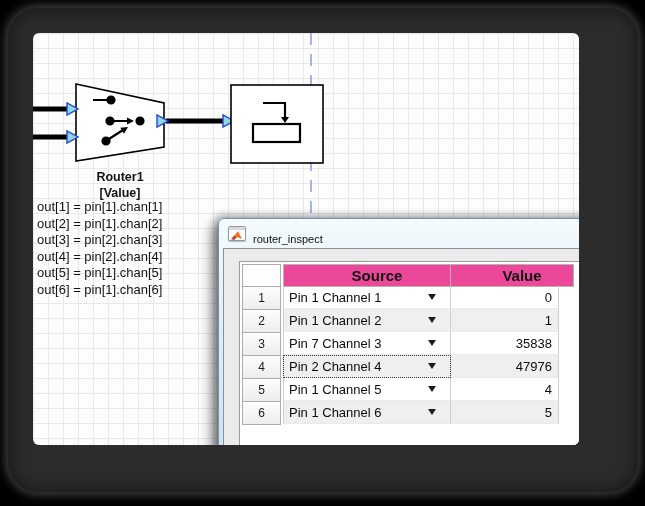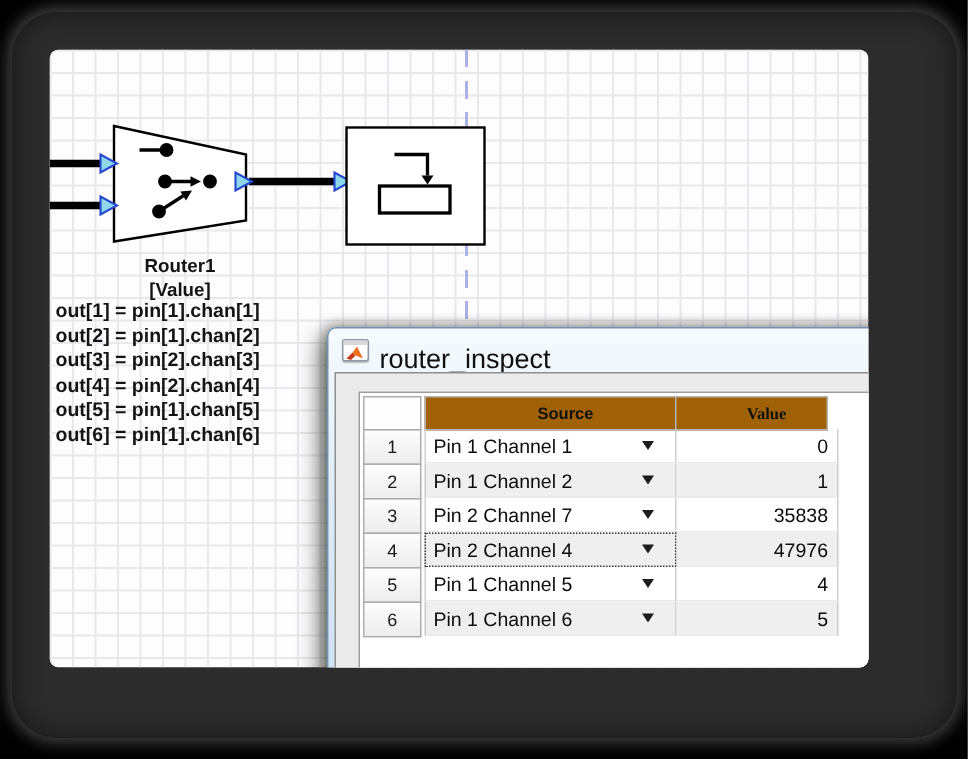--- a/index.html
+++ b/index.html
@@ -22,53 +22,53 @@
                  z-index:1; }
 
   svg.blocks { position:absolute; left:0; top:0; z-index:2; }
 
   .blk-label { position:absolute; z-index:2; text-align:center; width:110px;
                font-size:12.5px; font-weight:600; color:#141414; line-height:16px; }
   .lbl-router { left:32px; top:136px; }
   .lbl-sink   { left:189px; top:136px; }
 
   .annotations { position:absolute; left:4px; top:166px; z-index:2;
-                 font-size:13px; font-weight:700; color:#141414; line-height:16.5px;
+                 font-size:13px; font-weight:400; color:#141414; line-height:16.5px;
                  white-space:nowrap; }
 
   
   .dialog { position:absolute; left:185px; top:185px; width:436px; height:300px;
             z-index:3; border:1px solid #6e93b4; border-radius:6px 6px 0 0;
             background:linear-gradient(to bottom,#f5fbfe,#dcecf9 40%,#c5ddf3);
             box-shadow:-2px -2px 8px rgba(0,0,0,.35), -6px 6px 14px rgba(0,0,0,.45); }
   .titlebar { height:28px; display:flex; align-items:center; gap:7px; padding:0 9px; }
-  .title-text { font-size:18px; color:#101010;margin-top:12px; }
+  .title-text { font-size:11px; color:#101010;margin-top:12px; }
   .mat-icon { width:18px; height:15px; background:#fff; border:1px solid #8d9aa6;
               border-radius:2px; position:relative; box-shadow:0 1px 1px rgba(0,0,0,.25); }
   .mat-icon .bar { position:absolute; left:0; top:0; right:0; height:3px; background:#d8d8d8; }
   .mat-icon svg { position:absolute; left:1px; top:3px; }
 
   .dialog-body { position:absolute; left:4px; right:4px; top:29px; bottom:0;
                  background:#ebebeb; border:1px solid #8f8f8f; overflow:hidden; }
 
   .table-wrap { position:absolute; left:15px; top:12px; width:420px; height:260px;
                 background:#fff; border:1px solid #9c9c9c; padding:2px; }
 
   .t-row { display:flex; height:23px; align-items:stretch; }
   .t-head { height:22px; }
   .cell-num, .t-corner { width:39px; border:1px solid #adadad; margin-bottom:-1px;
               background:linear-gradient(#fdfdfd,#ededed);
               display:flex; align-items:center; justify-content:center;
               font-size:12px; color:#1a1a1a; flex:none; }
   .t-corner { background:#fdfdfd; }
-  .head-cell { border:1px solid #b3b3b3; background:#a16207; margin-bottom:-1px;
+  .head-cell { border:1px solid #b3b3b3; background:#ec4899; margin-bottom:-1px;
                display:flex; align-items:center; justify-content:center;
-               font-size:11px; font-weight:600; color:#111; flex:none;padding-left:20px; }
+               font-size:15px; font-weight:600; color:#111; flex:none;padding-left:20px; }
   .h-source { width:168px; margin-left:2px; }
-  .h-value  { width:102px; margin-left:-1px;font-family:Liberation Serif, serif; }
+  .h-value  { width:124px; margin-left:-1px; }
 
   .cell-body { font-size:13px; color:#0c0c0c; display:flex; align-items:center; flex:none;
                border-right:1px solid #cfcfcf; border-bottom:1px solid #eaeaea;gap:44px; }
   .cell-source { width:168px; margin-left:2px; border-left:1px solid #cfcfcf;
                  justify-content:space-between; padding-left:5px; }
   .cell-value  { width:108px; justify-content:flex-end; padding-right:6px; }
   .t-body .t-row:nth-child(even) .cell-body { background:#efefef; }
   .t-row.selected .cell-source { outline:1px dotted #3a3a3a; outline-offset:-1px; }
 
   .dd-arrow { width:0; height:0; border-left:4.5px solid transparent;
@@ -163,21 +163,21 @@
                 <div class="cell-num">2</div>
                 <div class="cell-body cell-source">
                   <span>Pin 1 Channel 2</span>
                   <span class="dd-arrow"></span>
                 </div>
                 <div class="cell-body cell-value">1</div>
               </div>
               <div class="t-row">
                 <div class="cell-num">3</div>
                 <div class="cell-body cell-source">
-                  <span>Pin 2 Channel 7</span>
+                  <span>Pin 7 Channel 3</span>
                   <span class="dd-arrow"></span>
                 </div>
                 <div class="cell-body cell-value">35838</div>
               </div>
               <div class="t-row selected">
                 <div class="cell-num">4</div>
                 <div class="cell-body cell-source">
                   <span>Pin 2 Channel 4</span>
                   <span class="dd-arrow"></span>
                 </div>

